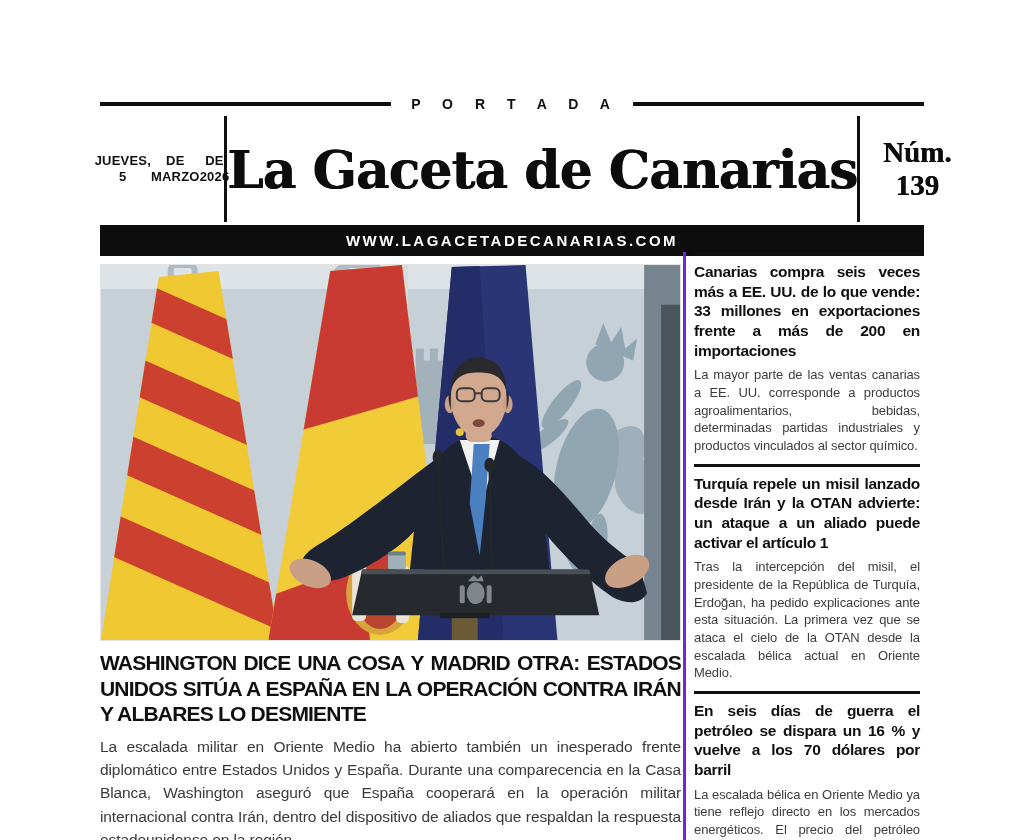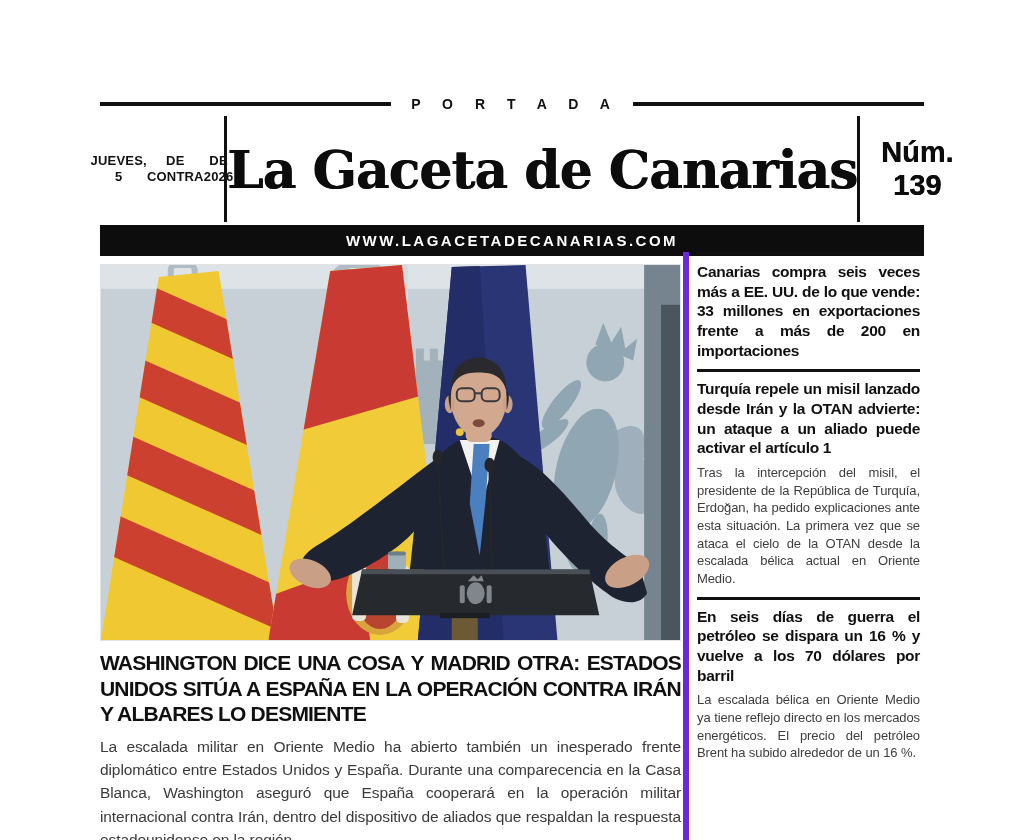--- a/index.html
+++ b/index.html
@@ -15,42 +15,42 @@
   
   .masthead-row { position: absolute; top: 116px; left: 0; right: 0; height: 106px;
     display: grid; grid-template-columns: 124px 3px 1fr 3px 114px; }
   .vdiv { background: #101010; height: 100%; }
   .date-box { display: flex; align-items: center; justify-content: center;
     font-size: 13px; font-weight: 700; letter-spacing: 0.2px; line-height: 1.25; text-align: center; }
   .masthead { display: flex; align-items: center; justify-content: center;
     font-family: "DejaVu Serif", serif; font-weight: 700; font-size: 52px; letter-spacing: -1px;
     color: #0c0c0c; text-shadow: 0.6px 0 0 #0c0c0c; white-space: nowrap; }
   .issue-box { display: flex; flex-direction: column; align-items: center; justify-content: center;
-    font-family: Liberation Sans, sans-serif; font-weight: 700; font-size: 29px; line-height: 1.15;
+    font-family: Liberation Serif, serif; font-weight: 700; font-size: 29px; line-height: 1.15;
     color: #0c0c0c; text-shadow: 0.4px 0 0 #0c0c0c; }
 
   
   .url-bar { position: absolute; top: 225px; left: 0; right: 0; height: 31px; background: #0d0d0d;
     display: flex; align-items: center; justify-content: center; }
   .url-bar span { color: #ffffff; font-size: 15px; font-weight: 700; letter-spacing: 2.5px; }
 
   
   .content { position: absolute; top: 252px; left: 0; right: 0; bottom: 0; display: flex; }
   .left-col { width: 581px; flex: 0 0 581px; }
 
   .photo { margin-top: 12px; width: 581px; height: 377px; border: 1px solid #e3e3e3; background: #c7d0d6; }
   .photo svg { display: block; width: 100%; height: 100%; }
 
   h1.main-headline { margin-top: 9px; font-size: 21px; line-height: 1.22; font-weight: 700;
     letter-spacing: -0.8px; color: #101010; text-align: justify; }
   p.lead-body { margin-top: 8px; font-size: 15.5px; line-height: 1.5; color: #3a3a3a;
     text-align: justify; letter-spacing: -0.1px; }
 
   
-  .sidebar { flex: 1; margin-left: 2px; border-left: 6px solid #6d28d9; padding: 0 4px 0 8px; }
+  .sidebar { flex: 1; margin-left: 2px; border-left: 3px solid #6d28d9; padding: 0 4px 0 8px; }
   .hrule { height: 3px; background: #101010; }
   .sb-article { padding: 7px 0 9px 0; }
   .sb-headline { font-size: 15.5px; font-weight: 700; line-height: 1.27; letter-spacing: -0.3px;
     color: #101010; text-align: justify; }
   .sb-body { margin-top: 6px; font-size: 13px; line-height: 1.36; color: #3d3d3d;
     text-align: justify; letter-spacing: -0.1px; }
 </style>
 </head>
 <body>
 
@@ -58,21 +58,21 @@
 
   <div class="kicker-row">
     <div class="kicker-line"></div>
     <div class="kicker">P O R T A D A</div>
     <div class="kicker-line"></div>
   </div>
 
   <div class="masthead-row">
     <div class="date-box">
       <span>JUEVES, 5</span>
-      <span>DE CONTRA</span>
+      <span>DE MARZO</span>
       <span>DE 2026</span>
     </div>
     <div class="vdiv"></div>
     <div class="masthead">La Gaceta de Canarias</div>
     <div class="vdiv"></div>
     <div class="issue-box">
       <span>Núm.</span>
       <span>139</span>
     </div>
   </div>
@@ -221,20 +221,21 @@
       <h1 class="main-headline">WASHINGTON DICE UNA COSA Y MADRID OTRA: ESTADOS UNIDOS SITÚA A ESPAÑA EN LA OPERACIÓN CONTRA IRÁN Y ALBARES LO DESMIENTE</h1>
       <p class="lead-body">La escalada militar en Oriente Medio ha abierto también un inesperado frente diplomático entre Estados Unidos y España. Durante una comparecencia en la Casa Blanca, Washington aseguró que España cooperará en la operación militar internacional contra Irán, dentro del dispositivo de aliados que respaldan la respuesta estadounidense en la región.</p>
 
     </div>
 
     <aside class="sidebar">
       <div class="hrule"></div>
 
       <article class="sb-article">
         <h2 class="sb-headline">Canarias compra seis veces más a EE. UU. de lo que vende: 33 millones en exportaciones frente a más de 200 en importaciones</h2>
+        <p class="sb-body">La mayor parte de las ventas canarias a EE. UU. corresponde a productos agroalimentarios, bebidas, determinadas partidas industriales y productos vinculados al sector químico.</p>
       </article>
       <div class="hrule"></div>
 
       <article class="sb-article">
         <h2 class="sb-headline">Turquía repele un misil lanzado desde Irán y la OTAN advierte: un ataque a un aliado puede activar el artículo 1</h2>
         <p class="sb-body">Tras la intercepción del misil, el presidente de la República de Turquía, Erdoğan, ha pedido explicaciones ante esta situación. La primera vez que se ataca el cielo de la OTAN desde la escalada bélica actual en Oriente Medio.</p>
       </article>
       <div class="hrule"></div>
 
       <article class="sb-article">

